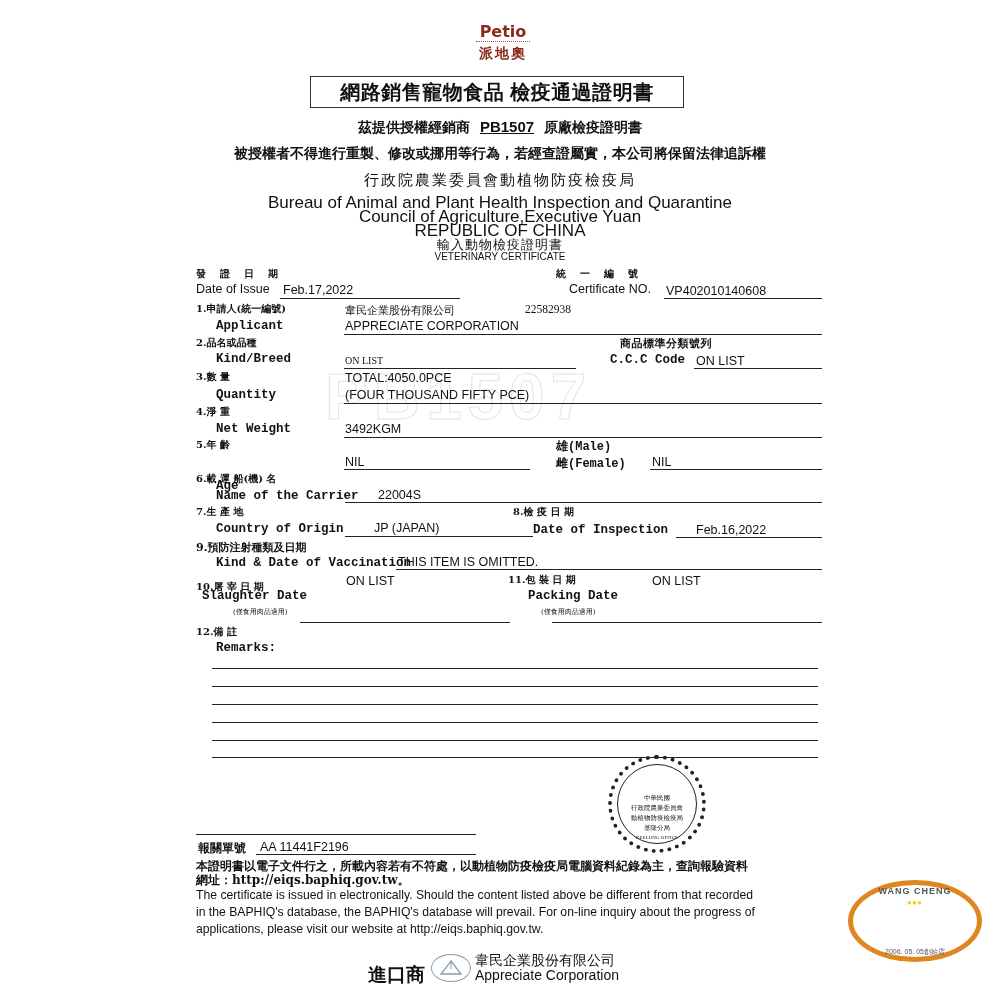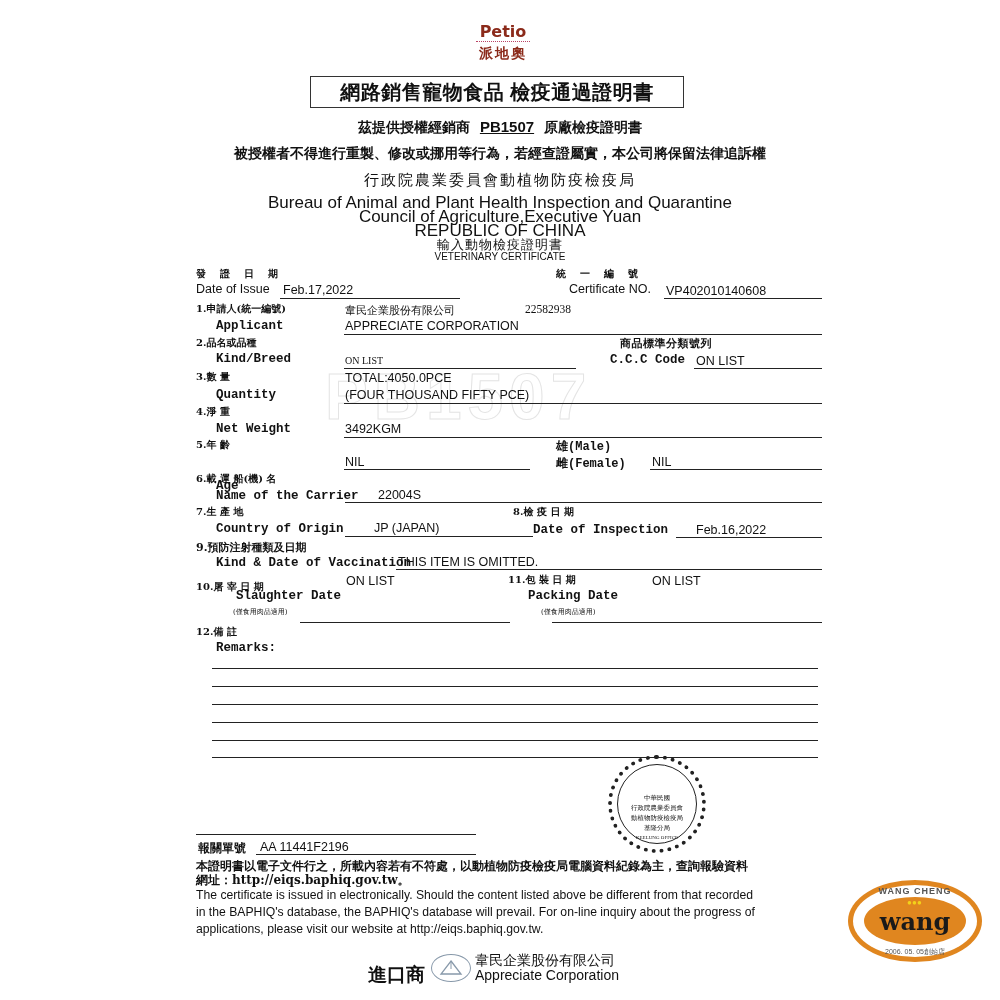--- a/index.html
+++ b/index.html
@@ -164,21 +164,21 @@
 <div class="abs lbl-en" style="left:533px; top:523px;">Date of Inspection</div>
 <div class="abs val" style="left:696px; top:523px;">Feb.16,2022</div>
 <div class="line" style="left:676px; top:537px; width:146px;"></div>
 
 <div class="abs lbl-cn" style="left:196px; top:540px; letter-spacing:0; font-size:11px;">9.預防注射種類及日期</div>
 <div class="abs lbl-en" style="left:216px; top:556px;">Kind &amp; Date of Vaccination</div>
 <div class="abs val" style="left:398px; top:555px;">THIS ITEM IS OMITTED.</div>
 <div class="line" style="left:396px; top:569px; width:426px;"></div>
 
 <div class="abs lbl-cn" style="left:196px; top:580px; letter-spacing:0;">10.屠 宰 日 期</div>
-<div class="abs lbl-en" style="left:236px; top:589px;">Slaughter Date</div>
+<div class="abs lbl-en" style="left:202px; top:589px;">Slaughter Date</div>
 <div class="abs" style="left:233px; top:607px; font-size:7px; font-family:'DejaVu Serif',serif;">(僅食用肉品適用)</div>
 <div class="abs val" style="left:346px; top:574px;">ON LIST</div>
 <div class="line" style="left:300px; top:622px; width:210px;"></div>
 
 <div class="abs lbl-cn" style="left:508px; top:573px; letter-spacing:0;">11.包 裝 日 期</div>
 <div class="abs lbl-en" style="left:528px; top:589px;">Packing Date</div>
 <div class="abs" style="left:541px; top:607px; font-size:7px; font-family:'DejaVu Serif',serif;">(僅食用肉品適用)</div>
 <div class="abs val" style="left:652px; top:574px;">ON LIST</div>
 <div class="line" style="left:552px; top:622px; width:270px;"></div>
 
@@ -222,19 +222,16 @@
   </span>
   <span class="names">
     <div>韋民企業股份有限公司</div>
     <div>Appreciate Corporation</div>
   </span>
 </div>
 
 <div class="abs wang">
   <div class="wang-ring">
     <div class="wang-top">WANG CHENG</div>
-    <div class="wang-core">
-      <span>wang</span>
-    </div>
     <div class="paws">● ● ●</div>
     <div class="wang-bot">2006. 05. 05創始店</div>
   </div>
 </div>
 
 </body></html>

